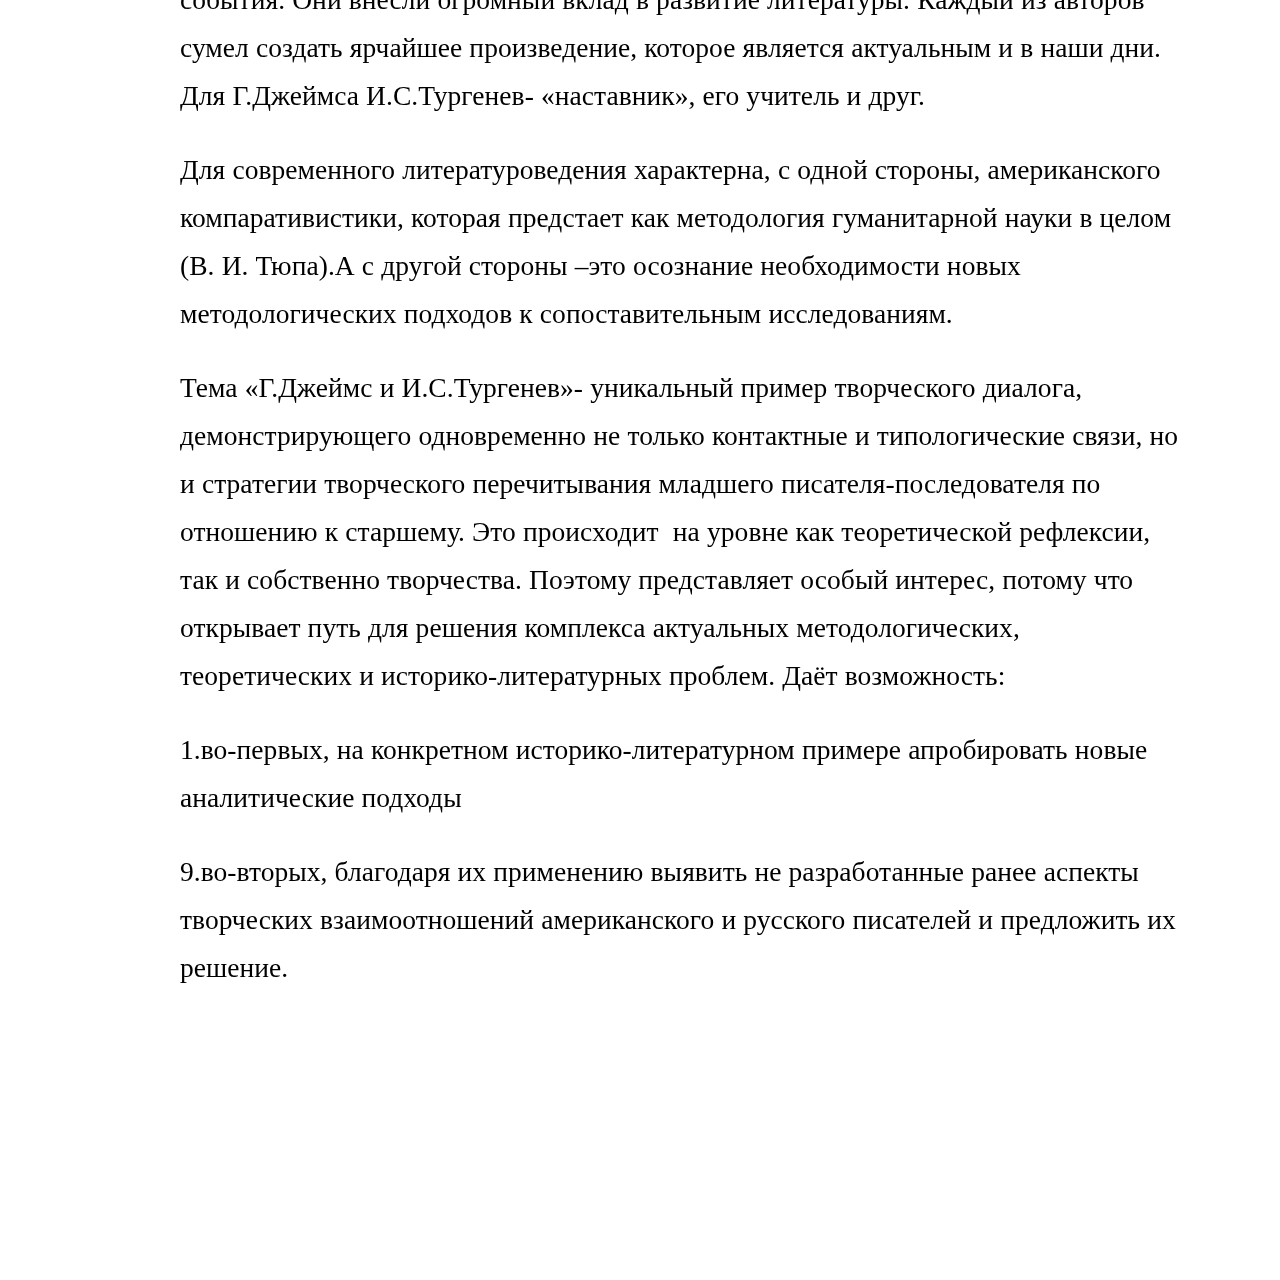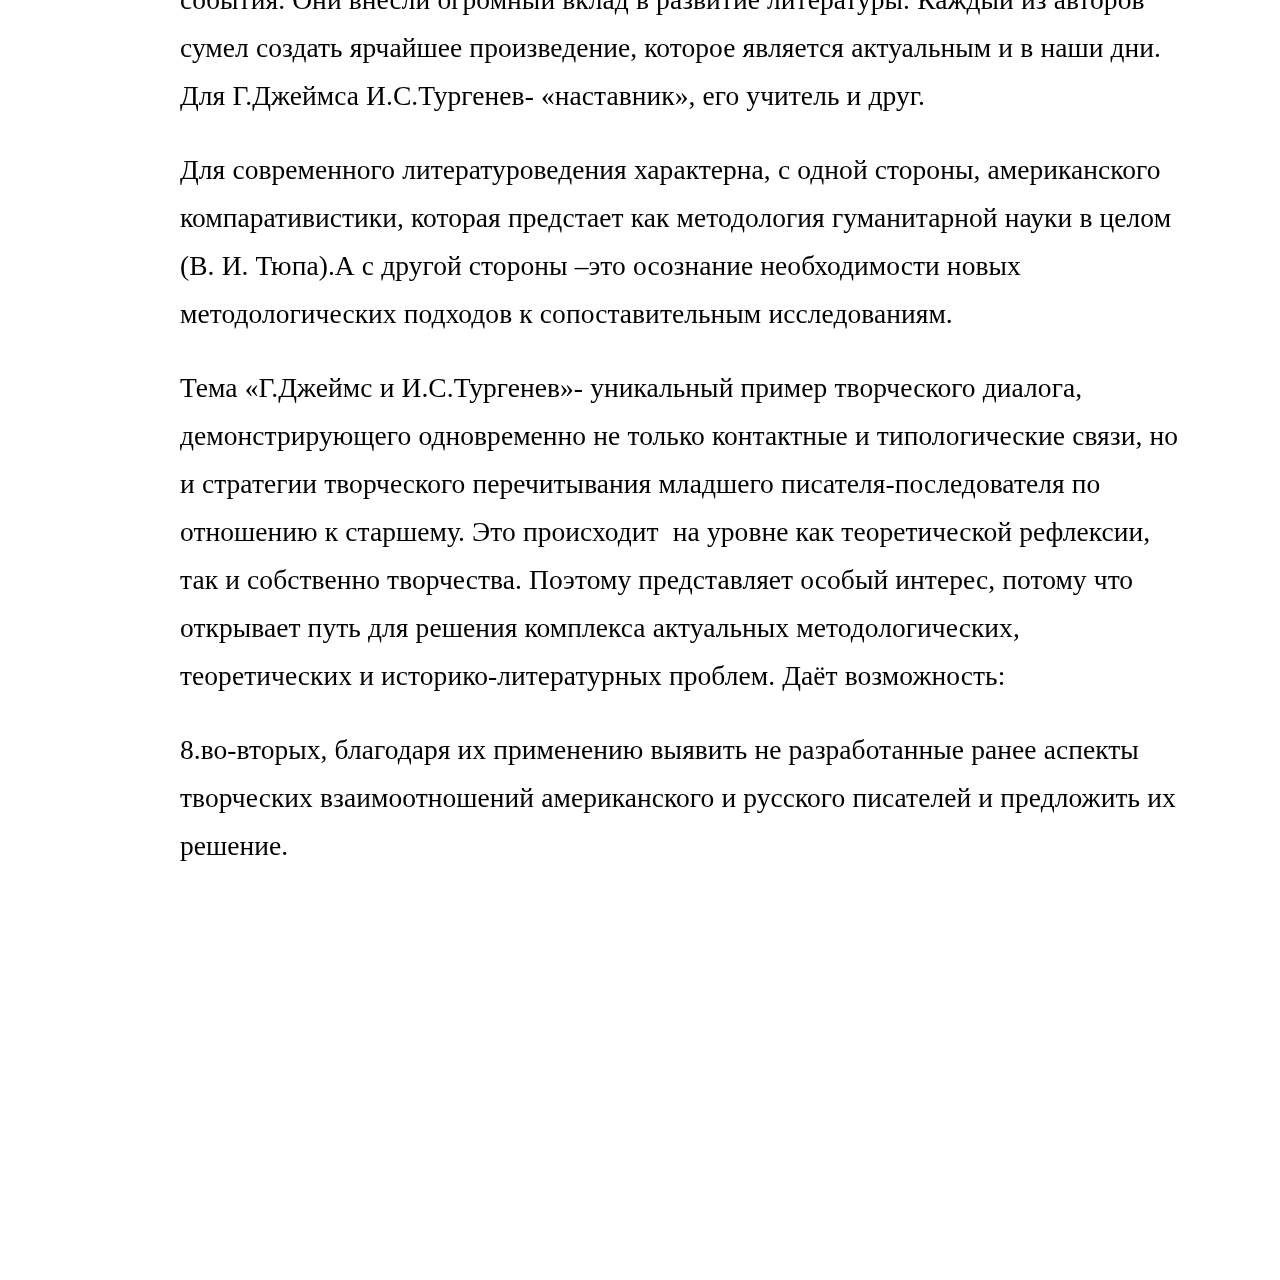--- a/index.html
+++ b/index.html
@@ -63,18 +63,19 @@
 <div class="page">
   <div class="text-column">
     <div class="flow">
 
       <p class="para para-continuation">события. Они внесли огромный вклад в развитие литературы. Каждый из авторов сумел создать ярчайшее произведение, которое является актуальным и в наши дни. Для Г.Джеймса И.С.Тургенев- «наставник», его учитель и друг.</p>
 
       <p class="para">Для современного литературоведения характерна, с одной стороны, американского компаративистики, которая предстает как методология гуманитарной науки в целом (В. И. Тюпа).А с другой стороны –это осознание необходимости новых методологических подходов к сопоставительным исследованиям.</p>
 
       <p class="para">Тема «Г.Джеймс и И.С.Тургенев»- уникальный пример творческого диалога, демонстрирующего одновременно не только контактные и типологические связи, но и стратегии творческого перечитывания младшего писателя-последователя по отношению к старшему. Это происходит  на уровне как теоретической рефлексии, так и собственно творчества. Поэтому представляет особый интерес, потому что  открывает путь для решения комплекса актуальных методологических, теоретических и историко-литературных проблем. Даёт возможность:</p>
 
+      <p class="para">1.во-первых, на конкретном историко-литературном примере апробировать новые аналитические подходы</p>
 
-      <p class="para">8.во-вторых, благодаря их применению выявить не разработанные ранее аспекты творческих взаимоотношений американского и русского писателей и предложить их решение.</p>
+      <p class="para">9.во-вторых, благодаря их применению выявить не разработанные ранее аспекты творческих взаимоотношений американского и русского писателей и предложить их решение.</p>
 
     </div>
   </div>
 </div>
 
 </body></html>

